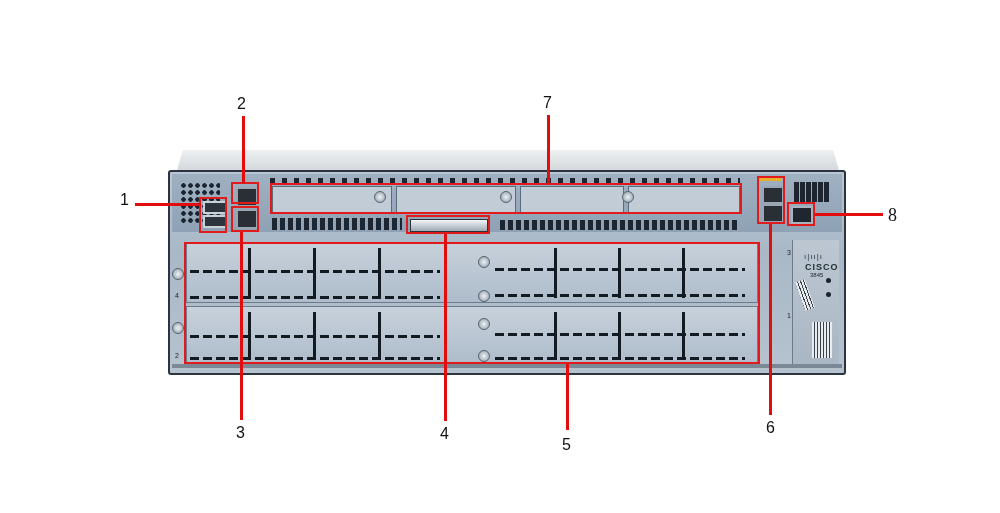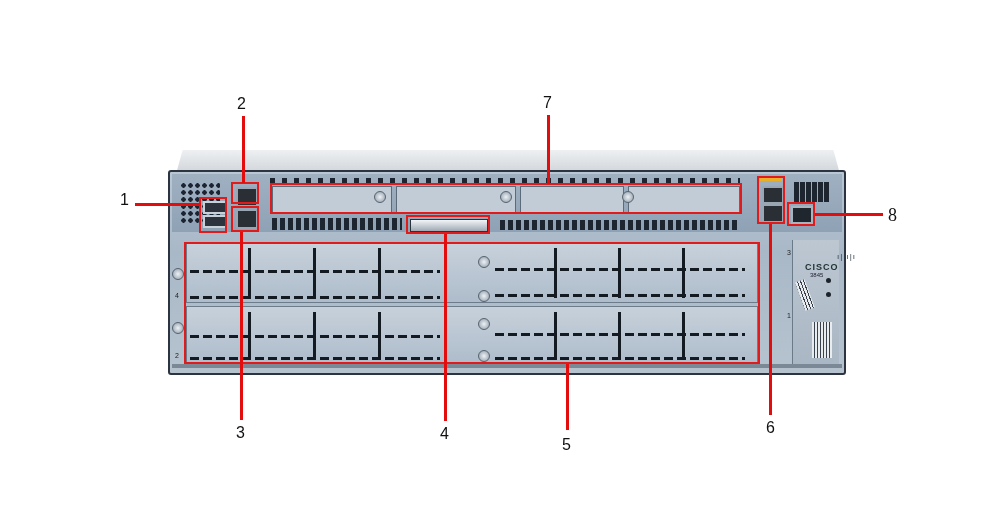--- a/index.html
+++ b/index.html
@@ -96,21 +96,21 @@
 <div class="abs screw" style="left:478px;top:350px;"></div>
 <div class="abs screw" style="left:172px;top:268px;"></div>
 <div class="abs screw" style="left:172px;top:322px;"></div>
 <div class="abs hl" style="left:184px;top:242px;width:576px;height:122px;"></div>
 <span class="abs" style="left:175px;top:292px;font-size:7px;color:#222;">4</span>
 <span class="abs" style="left:175px;top:352px;font-size:7px;color:#222;">2</span>
 <span class="abs" style="left:787px;top:249px;font-size:7px;color:#222;">3</span>
 <span class="abs" style="left:787px;top:312px;font-size:7px;color:#222;">1</span>
 
 <div class="abs" style="left:792px;top:240px;width:46px;height:128px;background:linear-gradient(#bcc7d2,#a9b6c3);border-left:1px solid #6a7a89;"></div>
-<span class="abs" style="left:837px;top:252px;font-size:8px;color:#2a3a48;letter-spacing:1px;">ı|ıı|ı</span>
+<span class="abs" style="left:804px;top:252px;font-size:8px;color:#2a3a48;letter-spacing:1px;">ı|ıı|ı</span>
 <span class="abs brand" style="left:805px;top:262px;">CISCO</span>
 <span class="abs" style="left:810px;top:272px;font-size:6px;color:#223;">3845</span>
 <div class="abs label-strip" style="left:800px;top:280px;width:10px;height:30px;transform:rotate(-20deg);"></div>
 <div class="abs label-strip" style="left:812px;top:322px;width:20px;height:36px;"></div>
 <div class="abs" style="left:826px;top:278px;width:5px;height:5px;border-radius:50%;background:#1b222b;"></div>
 <div class="abs" style="left:826px;top:292px;width:5px;height:5px;border-radius:50%;background:#1b222b;"></div>
 
 <div class="abs" style="left:172px;top:364px;width:670px;height:4px;background:#7b8896;"></div>
 
 <div class="abs line" style="left:135px;top:203px;width:66px;height:3px;"></div>

